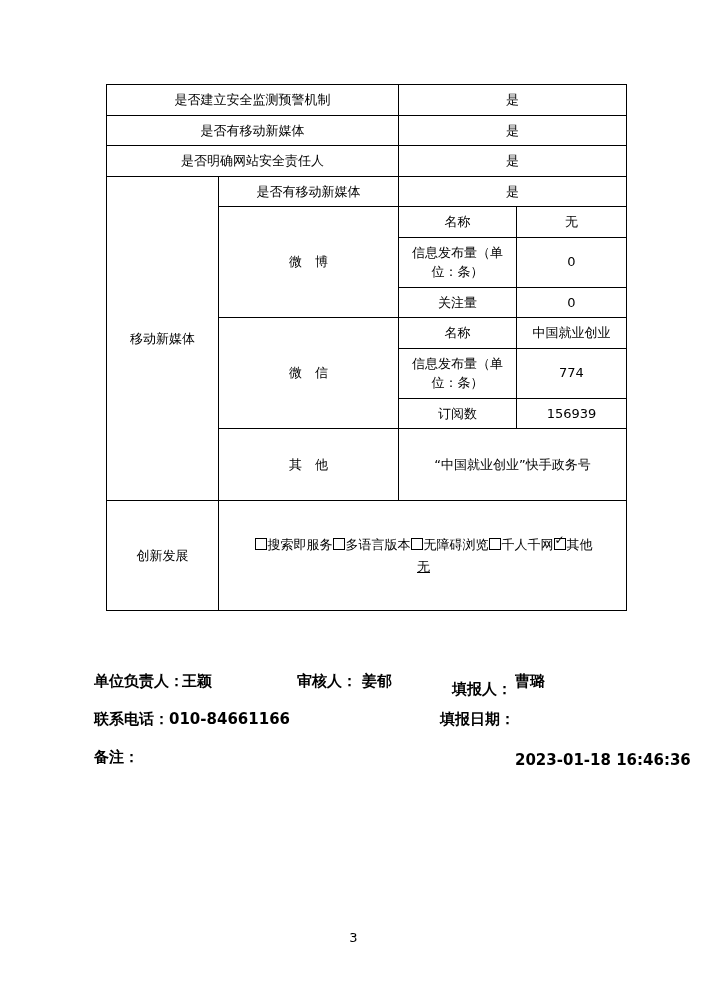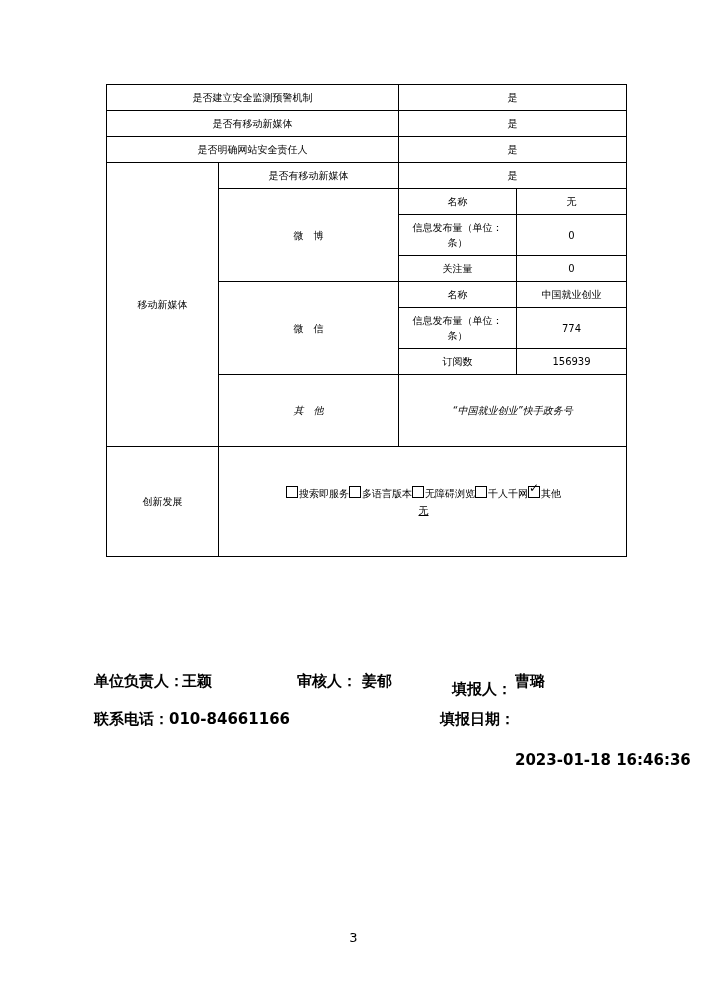--- a/index.html
+++ b/index.html
@@ -24,21 +24,21 @@
   table.main {
     position: absolute;
     left: 106px;
     top: 84px;
     width: 520px;
     border-collapse: collapse;
     table-layout: fixed;
   }
   table.main td {
     border: 1px solid #000;
-    font-size: 10px;
+    font-size: 13px;
     text-align: center;
     vertical-align: middle;
     padding: 5px 4px;
     line-height: 1.5;
     font-family: "DejaVu Sans", sans-serif;
   }
   .c-label { width: 112px; }
   .c-mid   { width: 180px; }
   .c-sub   { width: 118px; }
   .c-val   { width: 110px; }
@@ -152,21 +152,21 @@
       </tr>
       <tr>
         <td class="wrapcell">信息发布量（单位：条）</td>
         <td>774</td>
       </tr>
       <tr>
         <td>订阅数</td>
         <td>156939</td>
       </tr>
 
-      <tr style="height:72px;font-style:italic;">
+      <tr style="height:72px;">
         <td>其　他</td>
         <td colspan="2">“中国就业创业”快手政务号</td>
       </tr>
 
       <tr style="height:110px;">
         <td>创新发展</td>
         <td colspan="3" class="innovation-cell">
           <span id="innovation-options"><span class="opt"><span class="cb"></span><span>搜索即服务</span></span><span class="opt"><span class="cb"></span><span>多语言版本</span></span><span class="opt"><span class="cb"></span><span>无障碍浏览</span></span><span class="opt"><span class="cb"></span><span>千人千网</span></span><span class="opt"><span class="cb checked"></span><span>其他</span></span></span>
           <span class="innov-second" id="innovation-other">无</span>
         </td>
@@ -182,16 +182,19 @@
       <span class="f-item" style="left:362px;">姜郁</span>
       <span class="f-item" style="left:452px;margin-top:8px;">填报人：</span>
       <span class="f-item" style="left:515px;">曹璐</span>
     </div>
     <div class="f-row">
       <span class="f-item" style="left:94px;">联系电话：</span>
       <span class="f-item" style="left:169px;">010-84661166</span>
       <span class="f-item" style="left:440px;">填报日期：</span>
       <span class="f-item" style="left:515px;margin-top:41px;">2023-01-18 16:46:36</span>
     </div>
+    <div class="f-row">
+      <span class="f-item" style="left:94px;">备注：</span>
+    </div>
   </div>
 
   <div class="page-number">3</div>
 </div>
 
 </body></html>

